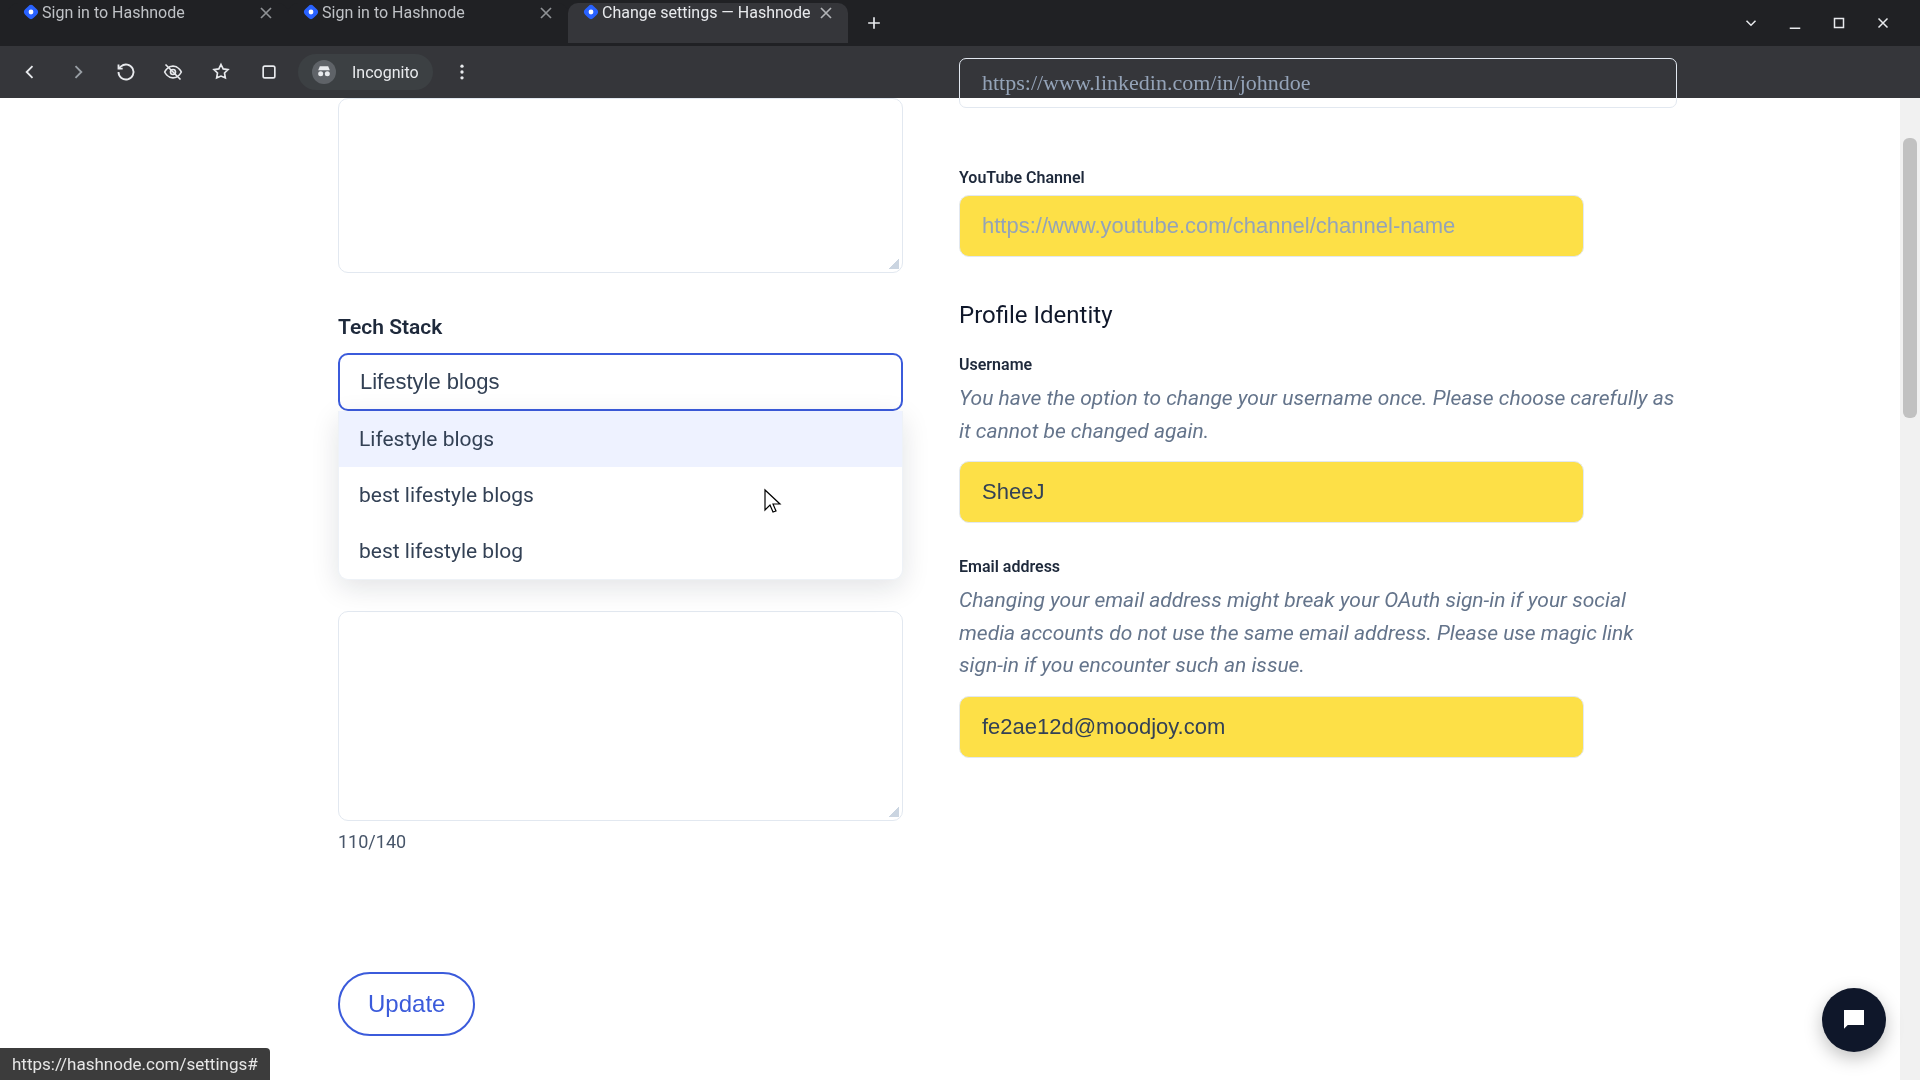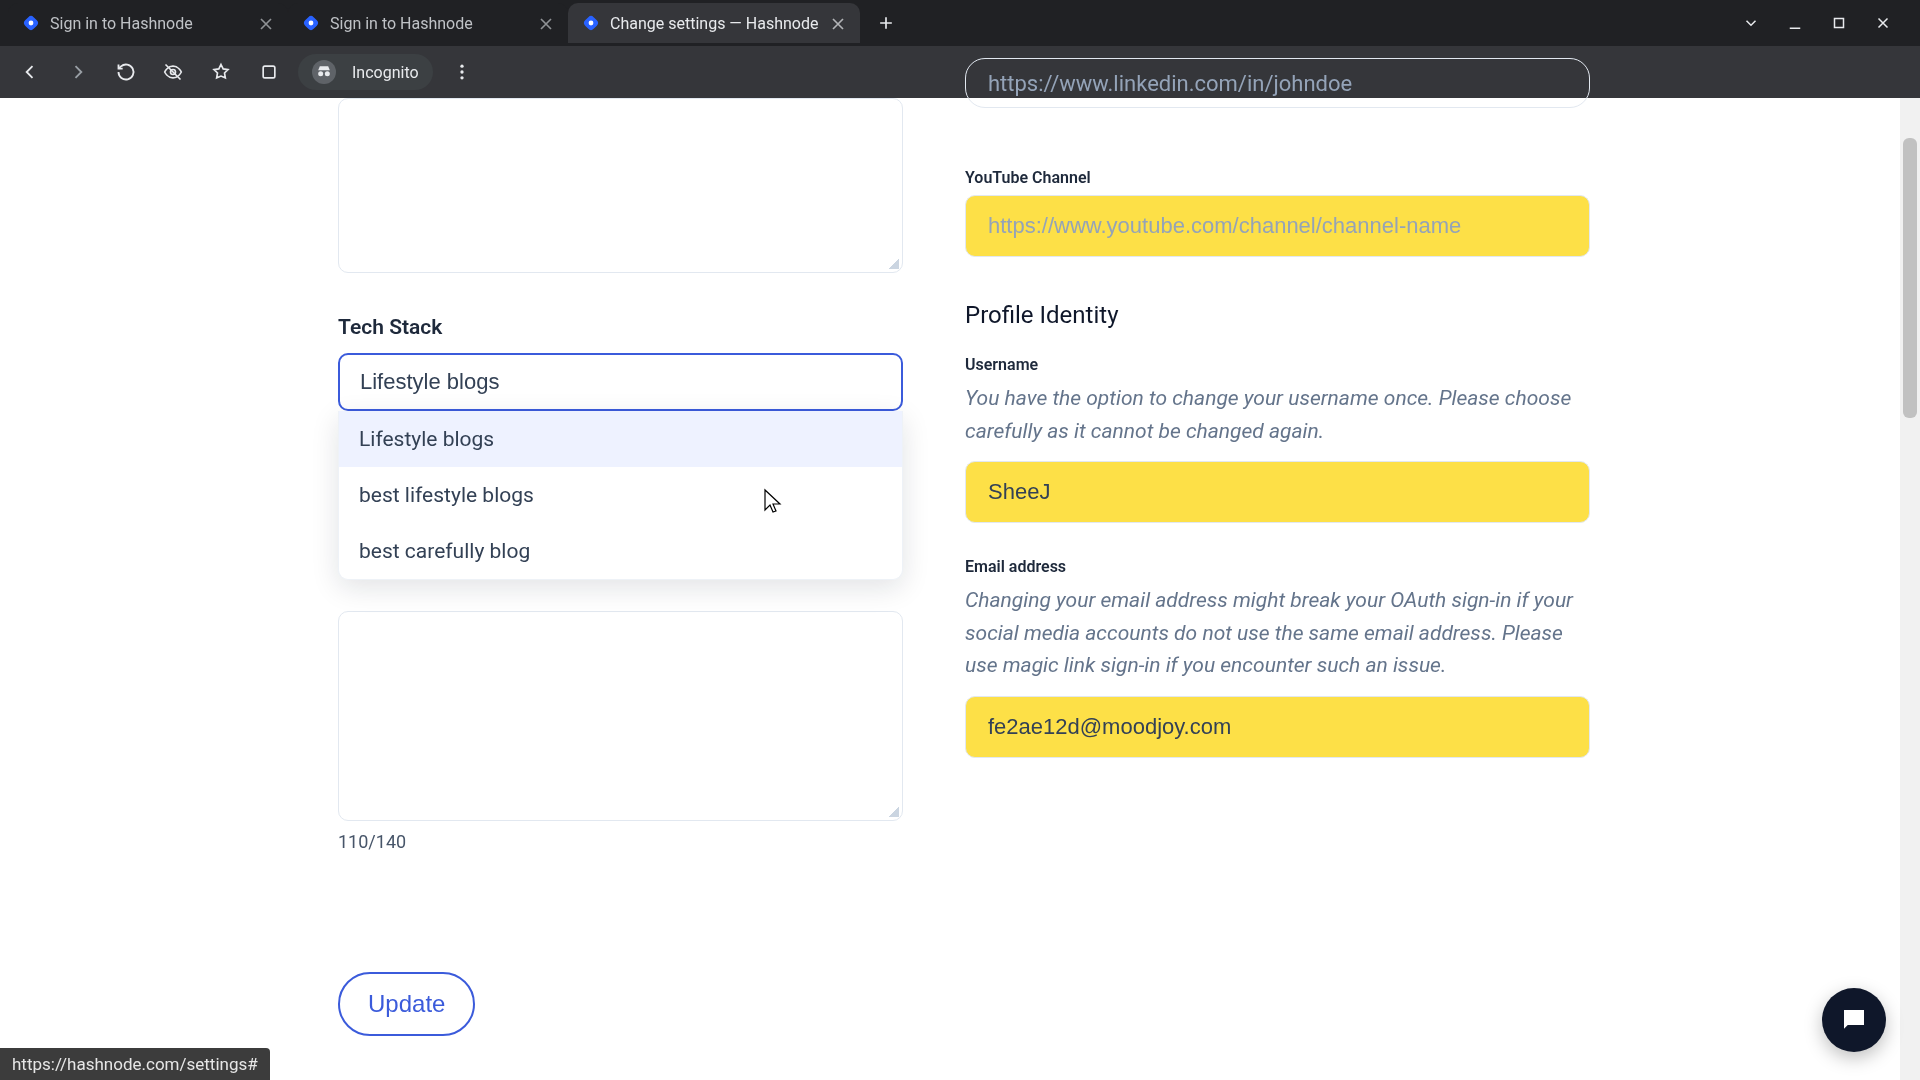--- a/index.html
+++ b/index.html
@@ -1,21 +1,21 @@
 <!DOCTYPE html>
 <html><head>
 <meta charset="utf-8">
 <style>
   * { box-sizing: border-box; margin: 0; padding: 0; }
   html, body { width: 1920px; height: 1080px; font-family: -apple-system, BlinkMacSystemFont, "Segoe UI", Roboto, sans-serif; background: #fff; overflow: hidden; }
 
   
   .browser-chrome { background: #202124; }
   .tab-strip { display: flex; align-items: center; height: 46px; padding: 0 8px; gap: 0; }
-  .tab { display: flex; align-items: center; height: 40px; padding: 0 14px; border-radius: 10px 10px 0 0; min-width: 280px; max-width: 320px; gap: 10px; position: relative; }
+  .tab { display: flex; align-items: flex-start; height: 40px; padding: 0 14px; border-radius: 10px 10px 0 0; min-width: 280px; max-width: 320px; gap: 2px; position: relative; }
   .tab.inactive { background: #202124; color: #bfc2c6; }
   .tab.active { background: #35363a; color: #e8eaed; }
   .tab .favicon { width: 18px; height: 18px; flex-shrink: 0; }
   .tab .tab-title { font-size: 16px; white-space: nowrap; overflow: hidden; text-overflow: ellipsis; flex: 1; }
   .tab .tab-close { width: 18px; height: 18px; opacity: .7; flex-shrink: 0; }
   .tab-new { width: 36px; height: 36px; display: flex; align-items: center; justify-content: center; color: #e8eaed; margin-left: 8px; }
   .tab-spacer { flex: 1; }
   .window-controls { display: flex; gap: 22px; padding-right: 18px; color: #e8eaed; align-items: center; }
   .window-controls .wc { width: 22px; height: 22px; display:flex; align-items:center; justify-content:center; }
   .wc svg { width: 18px; height: 18px; }
@@ -58,21 +58,21 @@
 
   
   .input-block { margin-bottom: 34px; }
   .input-label { font-size: 16px; font-weight: 650; color:#1e293b; display:block; margin-bottom: 8px; }
   .text-input { width: 625px; height: 62px; border:1.5px solid #e2e8f0; border-radius:10px; padding: 0 22px; font-size:22px; color:#334155; background:#fde047; }
   .text-input::placeholder { color:#94a3b8; }
   .section-h2 { font-size: 24px; font-weight: 400; color:#0f172a; margin-top: 44px; margin-bottom: 26px; }
   .helper { font-style: italic; color:#64748b; font-size:21px; line-height:1.55; margin-bottom: 14px; }
 
   
-  .peek-input { width: 625px; height: 50px; border:1.5px solid #e2e8f0; border-radius:20px; padding: 0 22px; font-size:22px; color:#94a3b8; display:flex; align-items:center; margin-top:-40px; }
+  .peek-input { width: 718px; height: 50px; border:1.5px solid #e2e8f0; border-radius:7px; padding: 0 22px; font-size:22px; color:#94a3b8; display:flex; align-items:center; margin-top:-40px;font-family:Liberation Serif, serif; }
 
   
   .chat-fab { position:absolute; right: 34px; bottom: 28px; width: 64px; height:64px; border-radius:50%; background:#0f172a; display:flex; align-items:center; justify-content:center; box-shadow: 0 6px 18px rgba(0,0,0,.25); }
   .chat-fab svg { width:30px; height:30px; color:#fff; }
 
   
   .status-bar { position:absolute; left:0; bottom:0; background:#3c3c3c; color:#e6e6e6; font-size:17px; padding: 6px 12px; border-top-right-radius: 4px; }
 
   
   .fake-scroll { position:absolute; right:0; top:0; bottom:0; width:20px; background:#f1f1f1; }
@@ -233,21 +233,21 @@
     <div class="col" style="padding-left:8px;">
       <div class="textarea-ghost"></div>
 
       <div class="section-label">Tech Stack</div>
 
       <div class="combo-wrap">
         <input class="combo-input" value="Lifestyle blogs" style="">
         <div class="dropdown">
           <div class="opt hover">Lifestyle blogs</div>
           <div class="opt">best lifestyle blogs</div>
-          <div class="opt">best carefully blog</div>
+          <div class="opt">best lifestyle blog</div>
         </div>
       </div>
 
       <div class="textarea2"></div>
       <div class="char-count">110/140</div>
 
       <button class="update-btn">Update</button>
     </div>
 
     <div class="col">

